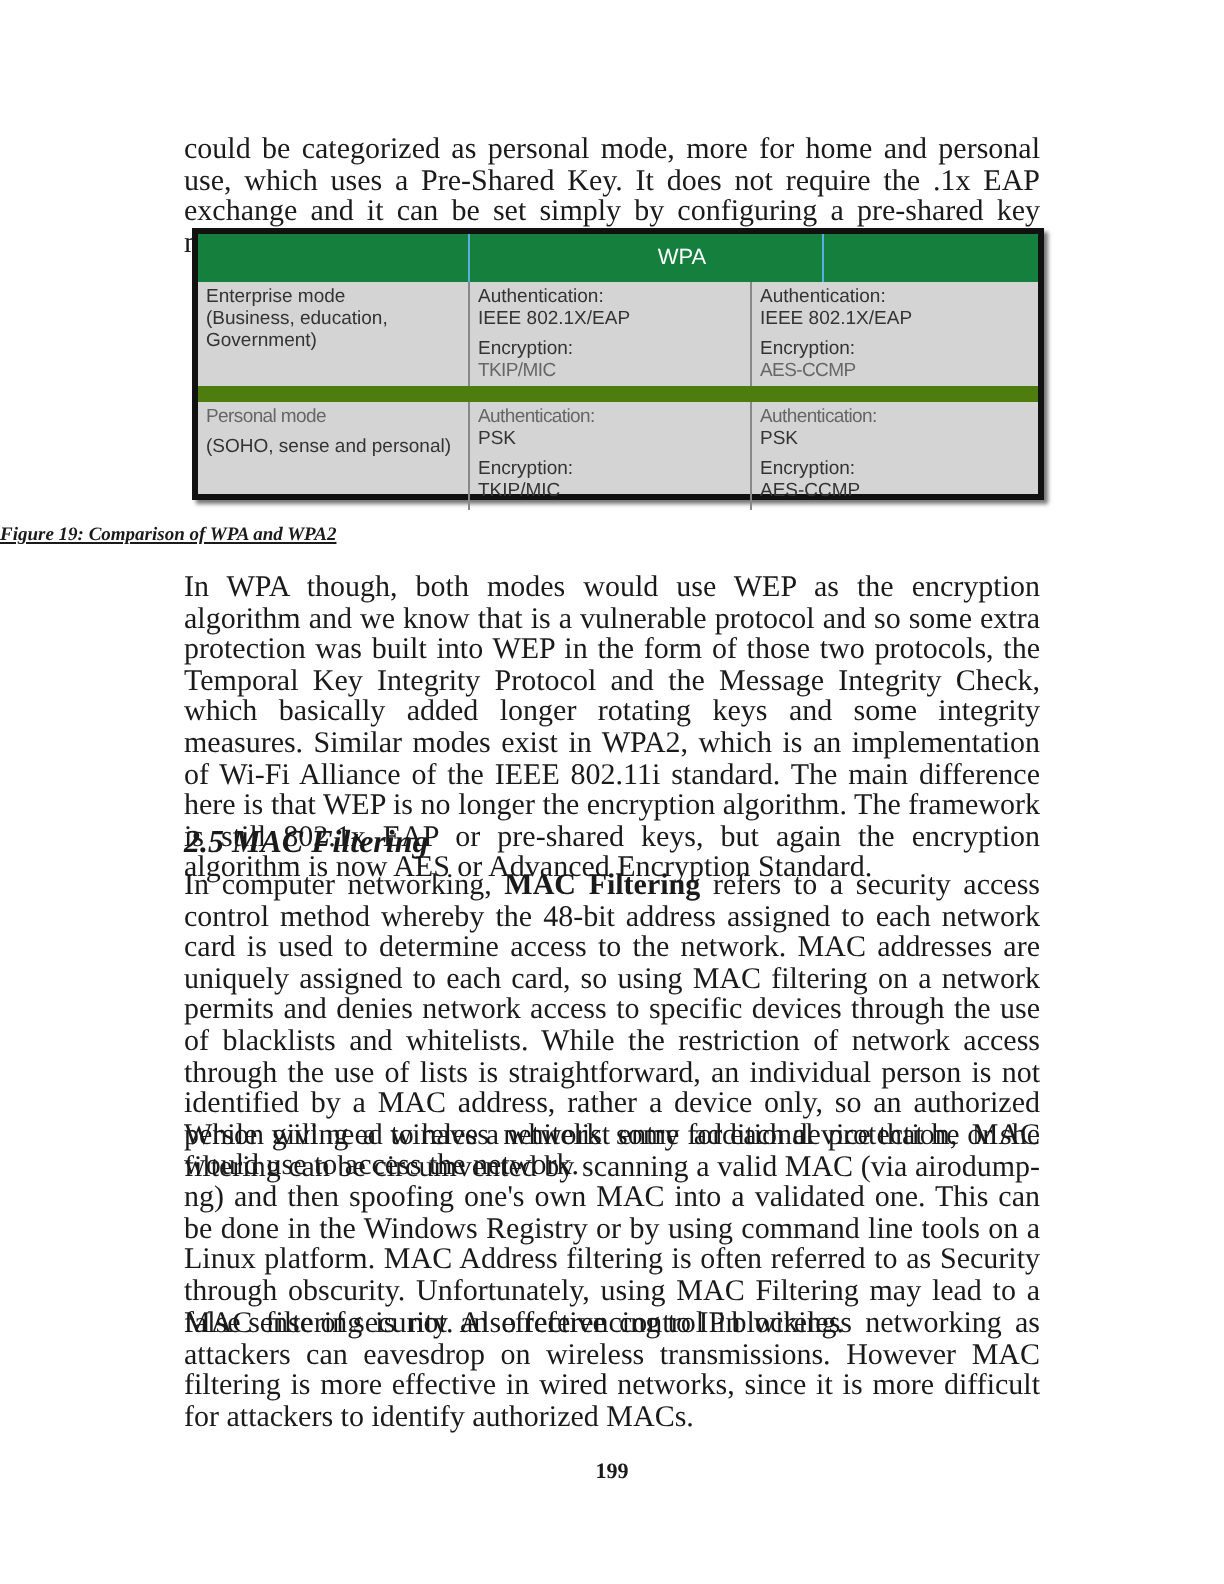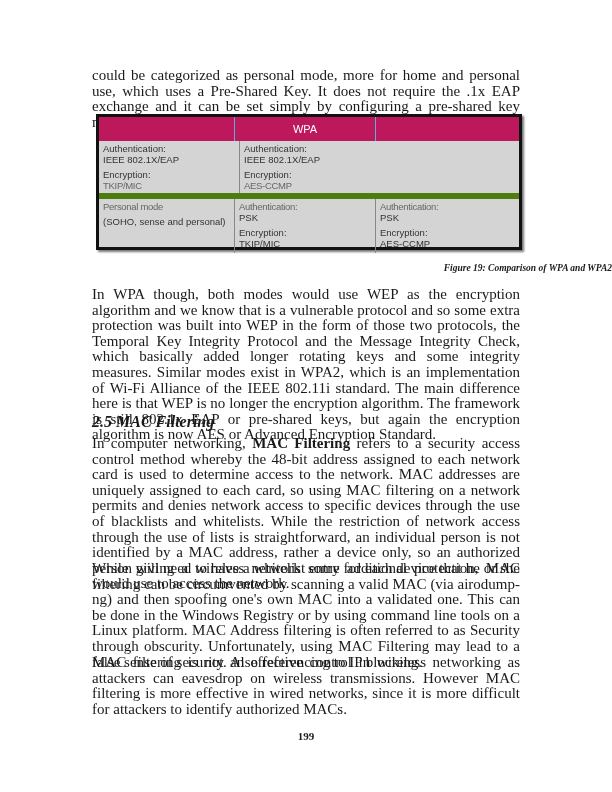--- a/index.html
+++ b/index.html
@@ -2,52 +2,56 @@
 <html><head>
 <meta charset="utf-8">
 <style>
   html, body { margin: 0; padding: 0; background: #ffffff; }
   body { width: 612px; height: 792px; position: relative; overflow: hidden;
          font-family: "Liberation Serif", "DejaVu Serif", serif; color: #1a1a1a; }
   .p { position: absolute; left: 92px; width: 428px; font-size: 15px; line-height: 15.6px;
        text-align: justify; margin: 0; }
   .h2 { position: absolute; left: 92px; top: 413px; font-size: 16px; font-weight: bold;
         font-style: italic; margin: 0; }
-  .caption { position: absolute; left: 0; width: 612px; top: 263px; text-align: right;
-             font-size: 9.5px; font-style: italic; font-weight: bold; }
+  .caption { position: absolute; left: 0; width: 612px; top: 263px; text-align: left;
+             font-size: 9.5px; font-style: italic; font-weight: bold; text-decoration: underline; }
   .pagenum { position: absolute; left: 0; width: 612px; top: 730px; text-align: center;
              font-size: 11px; font-weight: bold; }
   
   .tbl { position: absolute; left: 96px; top: 114px; width: 420px; height: 130px;
          border: 3px solid #111; box-shadow: 2px 2px 2px #777; background: #d4d4d4;
          font-family: "Liberation Sans", "DejaVu Sans", sans-serif; font-size: 9.5px;
          color: #333; }
   .row { position: absolute; left: 0; width: 420px; display: flex; }
-  .hdr { top: 0; height: 24px; background: #be185d; color: #ffffff; }
+  .hdr { top: 0; height: 24px; background: #15803d; color: #ffffff; gap: 36px; }
   .r1 { top: 24px; height: 52px; }
-  .r2 { top: 76px; height: 54px; border-top: 6px solid #4d7c0f; }
+  .r2 { top: 76px; height: 54px; border-top: 8px solid #4d7c0f; }
   .c { box-sizing: border-box; padding: 2px 4px; border-right: 1px solid #888; }
   .c1 { width: 136px; } .c2 { width: 141px; } .c3 { width: 143px; border-right: none; }
   .hdr .c { text-align: center; font-size: 11px; line-height: 20px; border-right: 1px solid #5aaedc; }
   .hdr .c3 { border-right: none; }
   .cl { display: block; line-height: 11px; }
   .gap { display: block; height: 4px; }
   .blur { color: #666; letter-spacing: -0.3px; }
 </style>
 </head>
 <body>
 
 <p class="p" style="top:68px;">could be categorized as personal mode, more for home and personal use, which uses a Pre-Shared Key. It does not require the .1x EAP exchange and it can be set simply by configuring a pre-shared key manually.</p>
 
 <div class="tbl">
   <div class="row hdr">
     <div class="c c1"></div>
     <div class="c c2">WPA</div>
   </div>
   <div class="row r1">
+    <div class="c c1">
+      <span class="cl">Enterprise mode</span>
+      <span class="cl">(Business, education, Government)</span>
+    </div>
     <div class="c c2">
       <span class="cl">Authentication:</span>
       <span class="cl">IEEE 802.1X/EAP</span>
       <span class="gap"></span>
       <span class="cl">Encryption:</span>
       <span class="cl blur">TKIP/MIC</span>
     </div>
     <div class="c c3">
       <span class="cl">Authentication:</span>
       <span class="cl">IEEE 802.1X/EAP</span>

